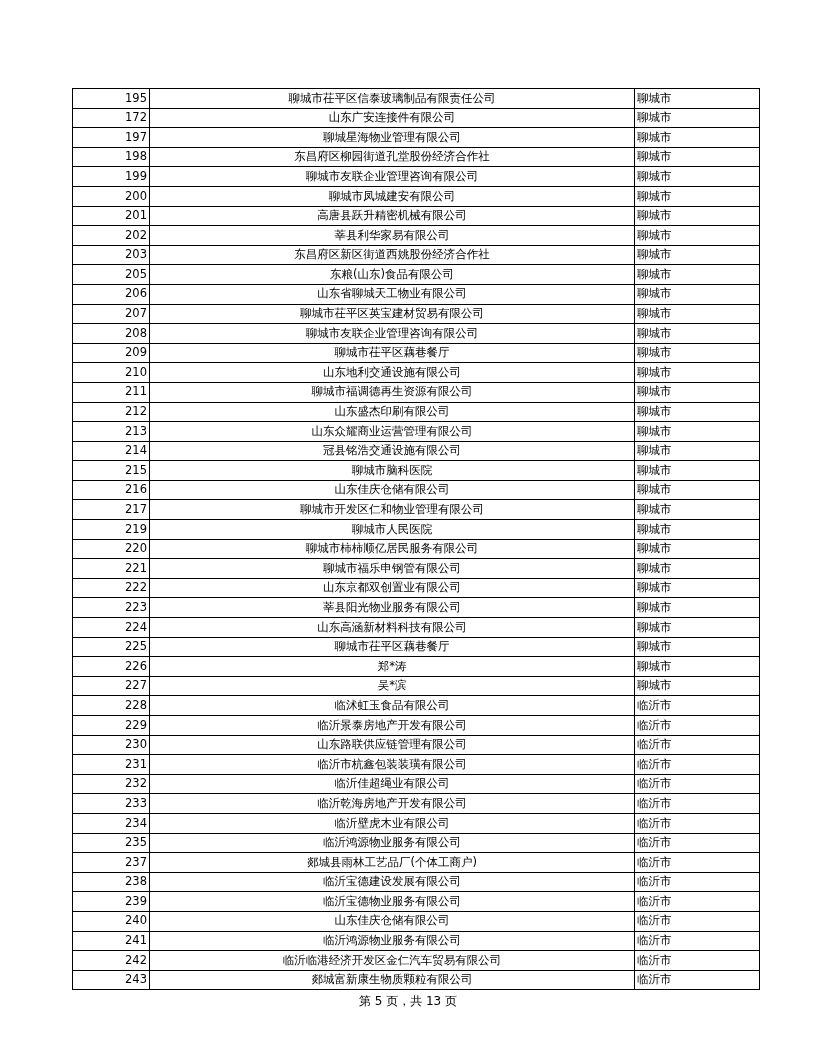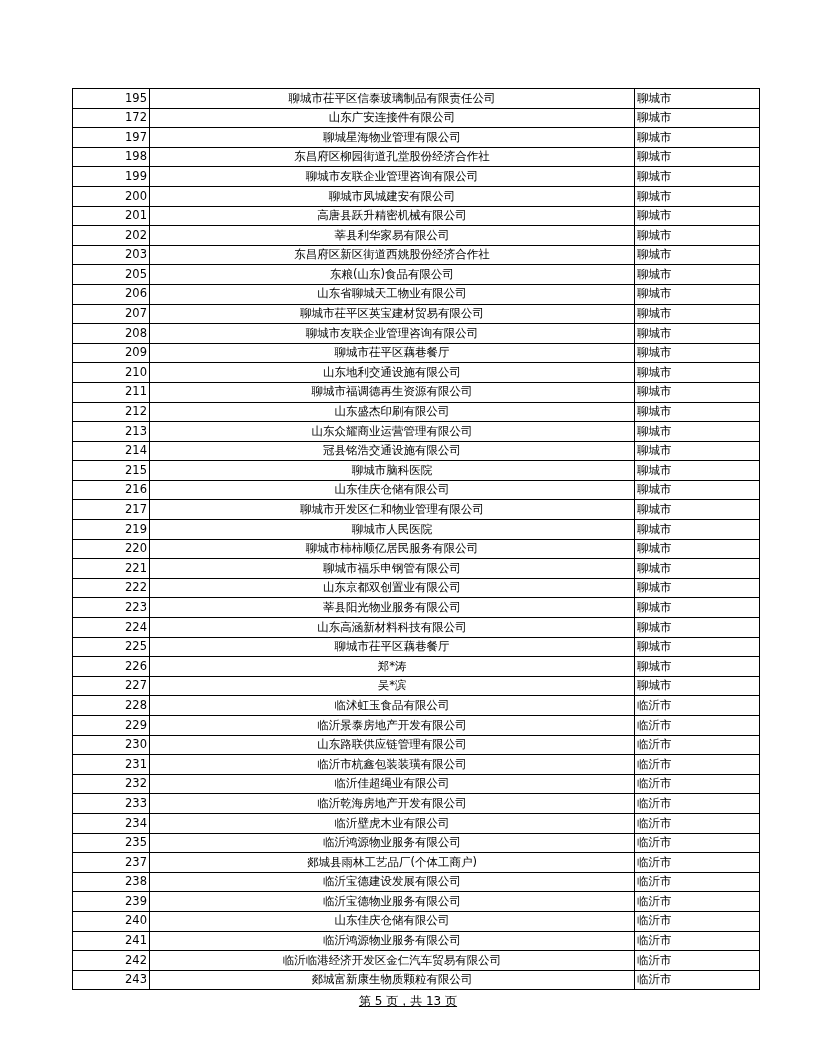--- a/index.html
+++ b/index.html
@@ -48,21 +48,20 @@
     text-align: left;
   }
   .footer {
     position: absolute;
     left: 0;
     right: 0;
     bottom: 46px;
     text-align: center;
     font-size: 12px;
     color: #000000;
-    text-decoration: underline;
   }
 </style>
 </head>
 <body>
 
 <div class="page">
   <table class="doc-table">
     <tbody>
         <tr>
           <td class="col-no">195</td>

